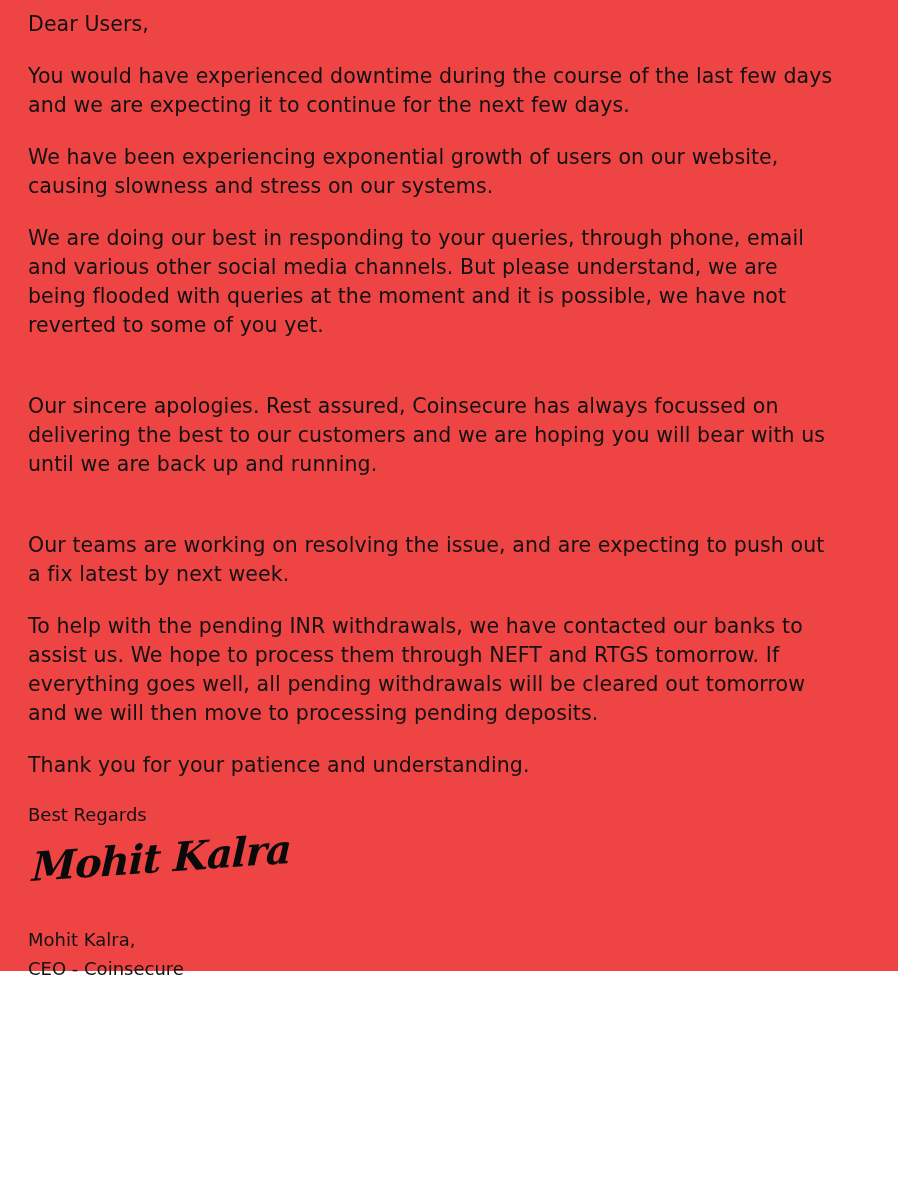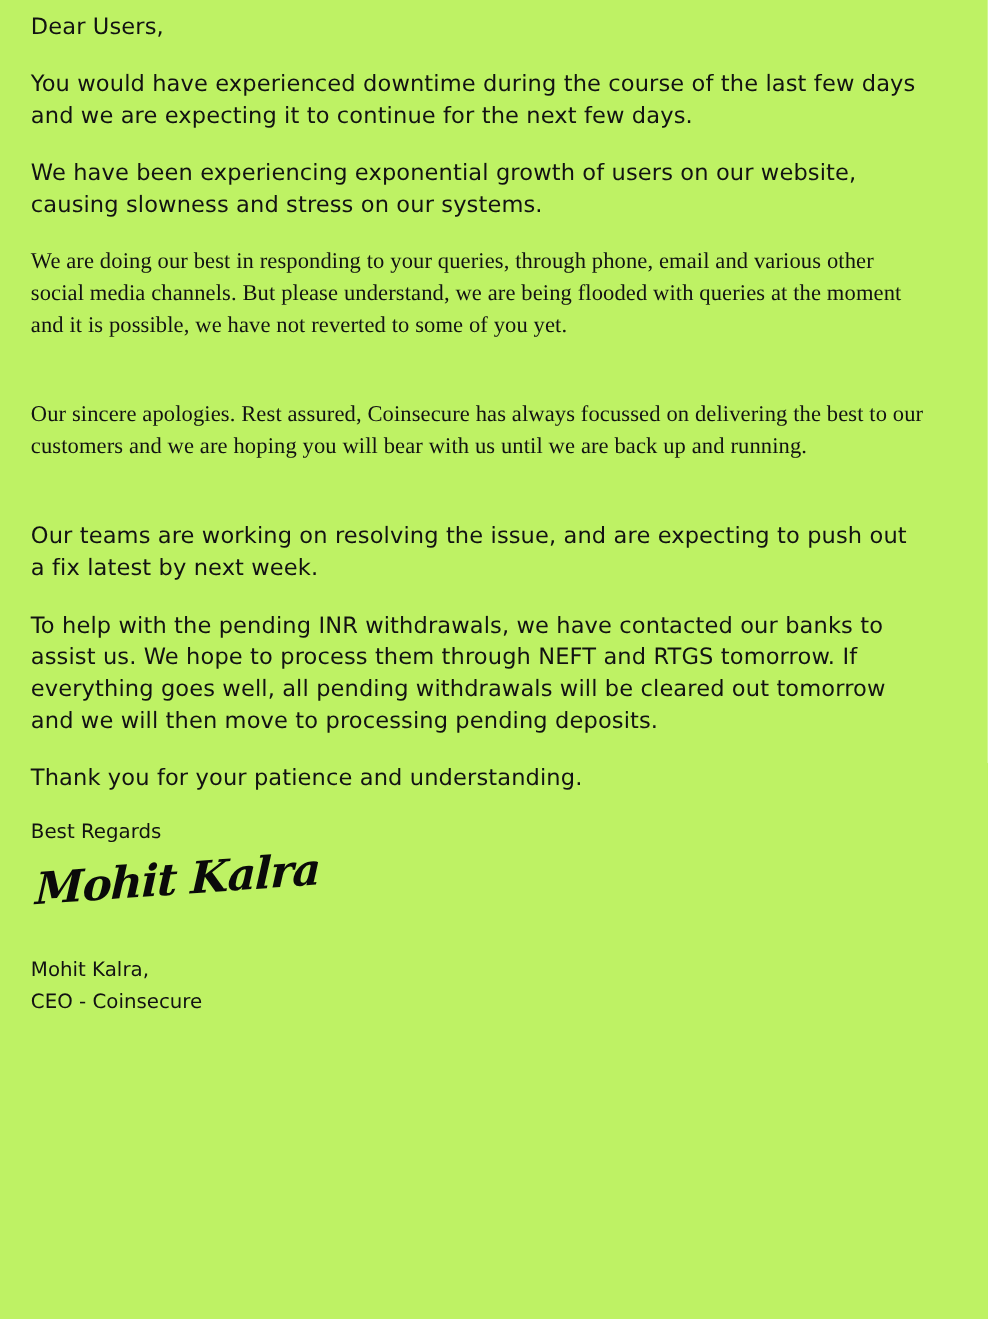--- a/index.html
+++ b/index.html
@@ -10,35 +10,34 @@
   body {
     width: 898px;
     height: 1199px;
     font-family: "DejaVu Sans", sans-serif;
     color: #000000;
     overflow: hidden;
   }
   .letter {
     box-sizing: border-box;
     width: 898px;
-    height: 1199px;
+    height: 971px;
     padding: 10px 58px 0 28px;
-    background: #bef264;
+    background: #ef4444;
   }
   .para {
     font-size: 20.5px;
     line-height: 29px;
     letter-spacing: 0.1px;
     margin: 0 0 23px 0;
     color: #121212;
     max-width: 820px;
   }
   .para.gap-large {
     margin-bottom: 52px;
-    font-family: Liberation Serif, serif;
   }
   .para.tight {
     margin-bottom: 20px;
   }
   .signature-block {
     margin: 4px 0 0 0;
     height: 92px;
     position: relative;
   }
   .signature {

